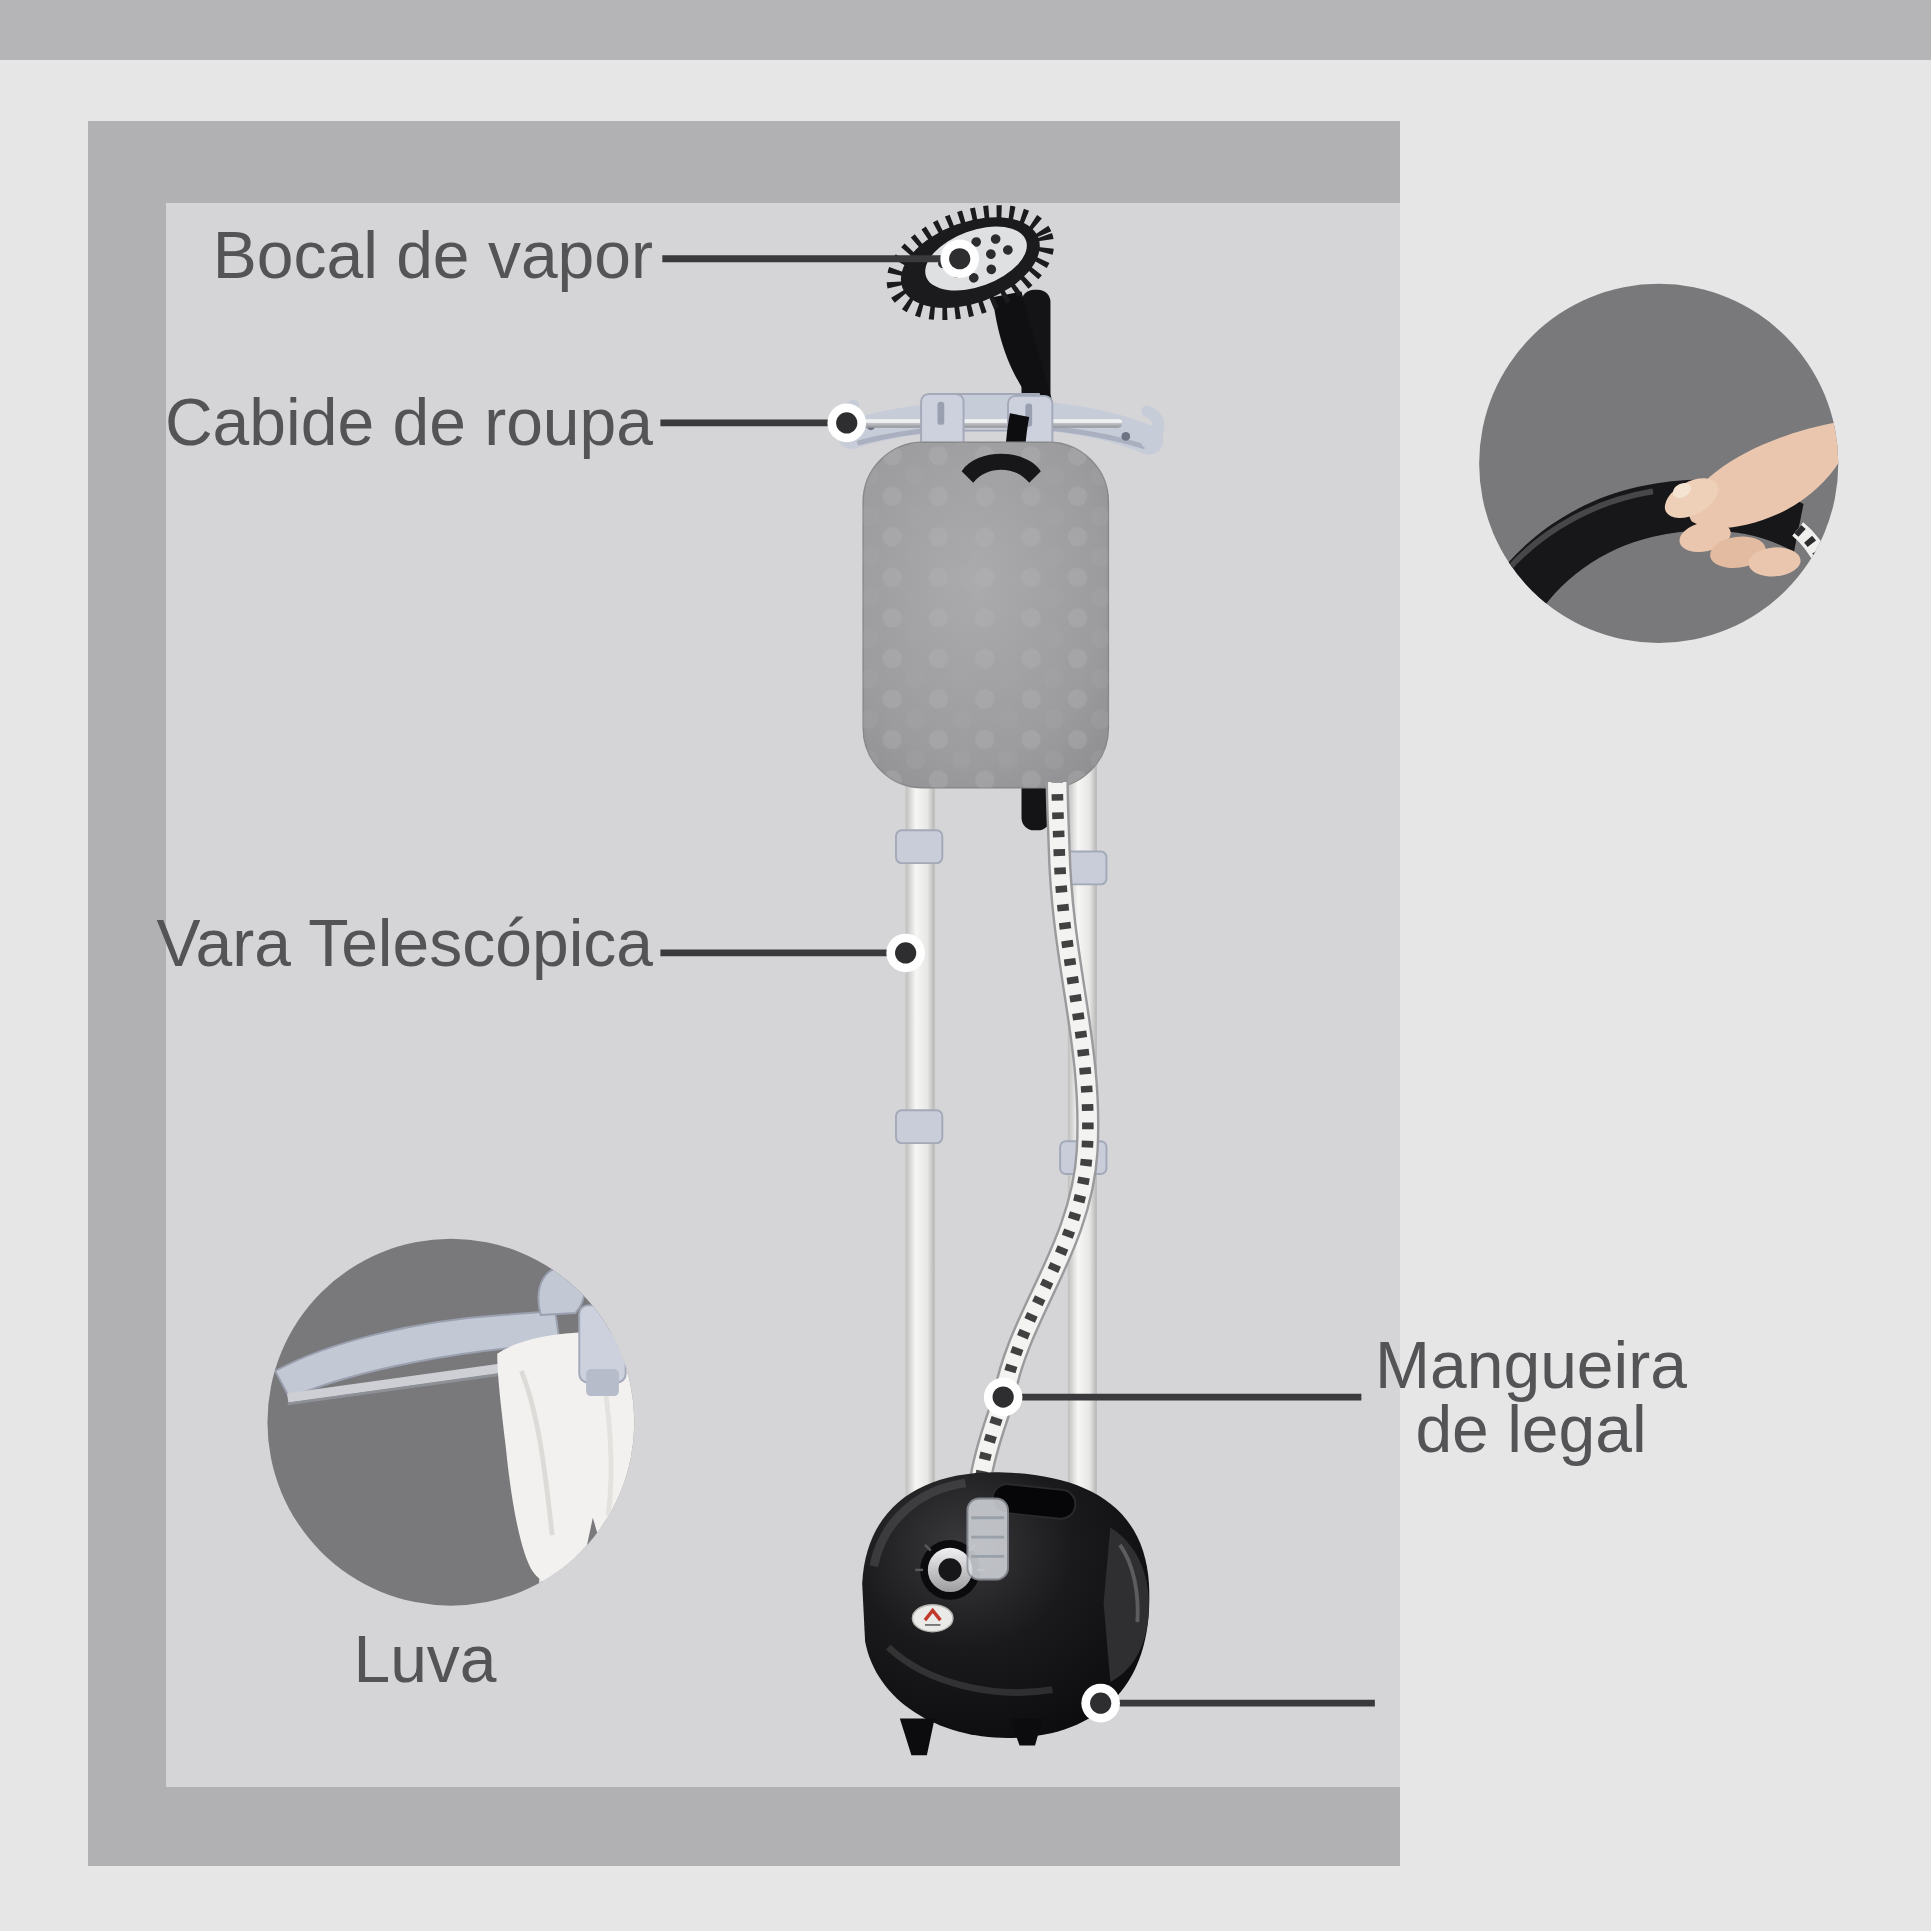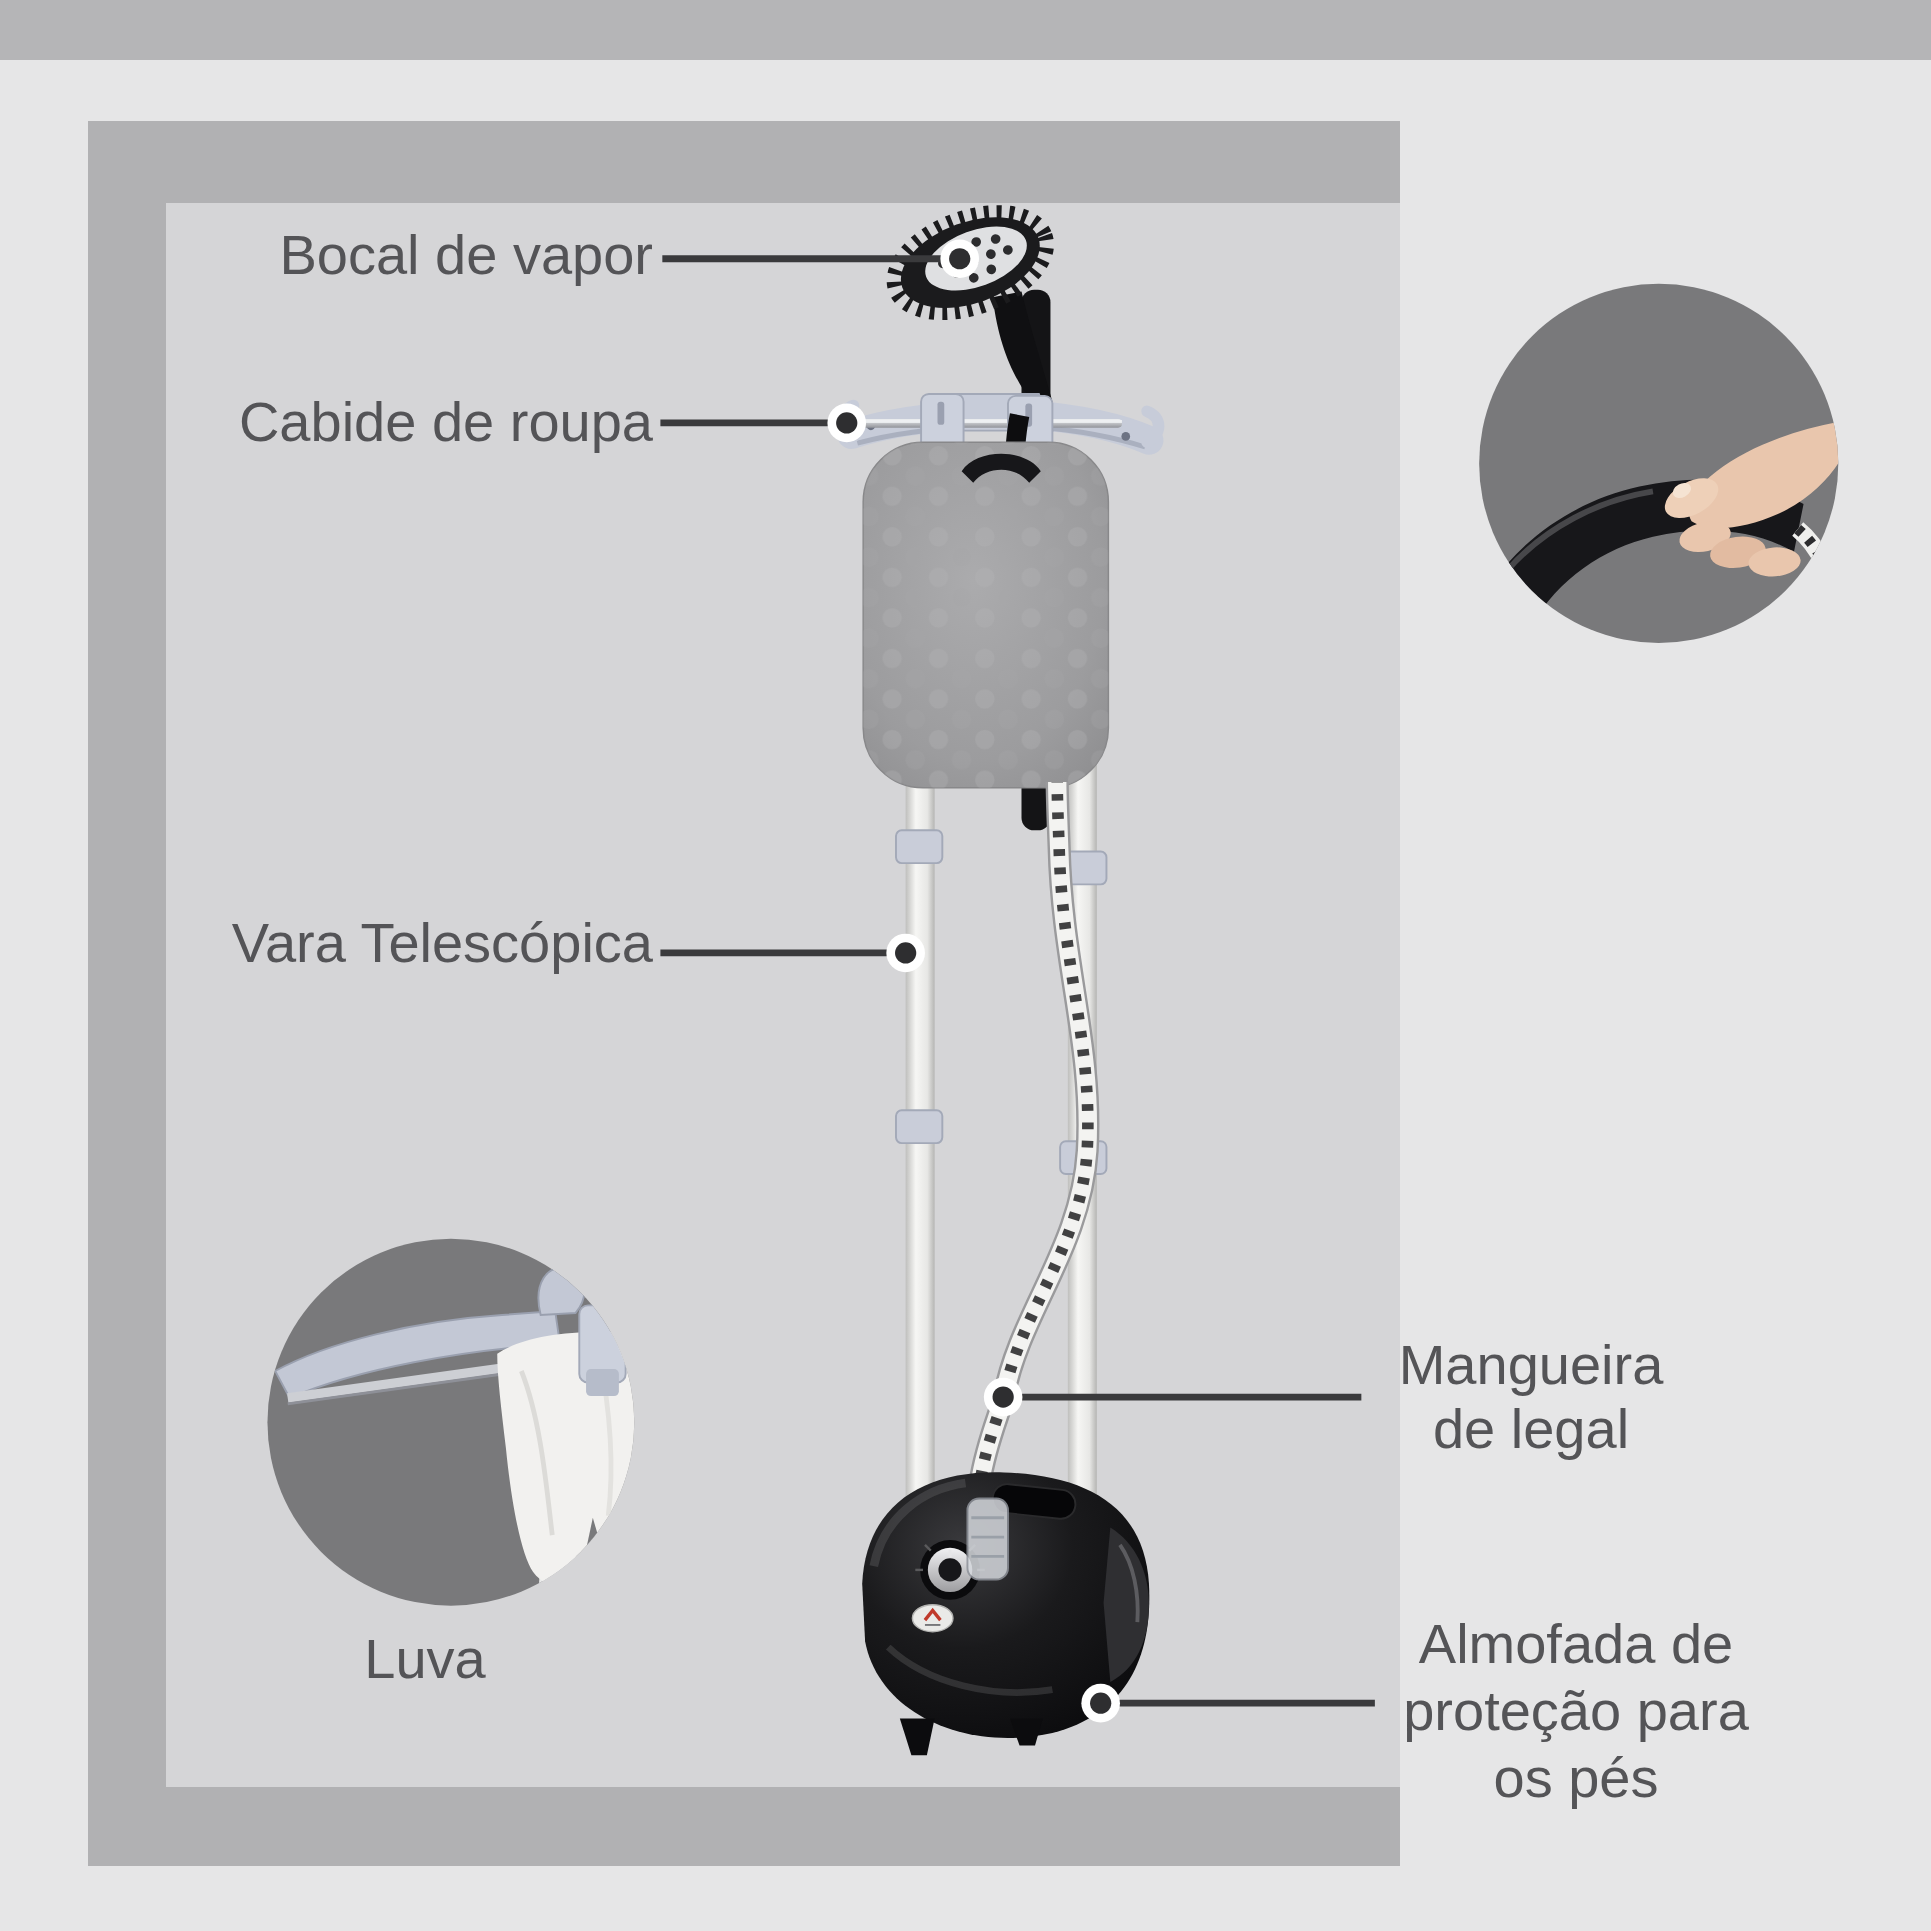--- a/index.html
+++ b/index.html
@@ -2,21 +2,21 @@
 <html><head>
 <meta charset="utf-8">
 <style>
   html,body{margin:0;padding:0;background:#e6e6e7;}
   .stage{position:relative;width:1931px;height:1931px;background:#e6e6e7;overflow:hidden;
          font-family:"Liberation Sans", sans-serif;}
   .band{position:absolute;left:0;top:0;width:1931px;height:60px;background:#b5b5b7;}
   .frame{position:absolute;left:88px;top:121px;width:1312px;height:1745px;background:#b1b1b3;}
   .panel{position:absolute;left:166px;top:203px;width:1234px;height:1584px;background:#d5d5d7;}
   svg.art{position:absolute;left:0;top:0;}
-  .lbl{position:absolute;font-size:56px;line-height:64px;color:#545457;white-space:nowrap;}
+  .lbl{position:absolute;font-size:66px;line-height:64px;color:#545457;white-space:nowrap;}
   .lbl.right{text-align:right;}
   .lbl.center{text-align:center;width:386px;}
   .lbl3{line-height:67px;}
 </style>
 </head>
 <body>
 
 <div class="stage">
 
   <div class="band"></div>
@@ -254,20 +254,15 @@
   <div class="lbl center" style="left:1466px;top:672px;">
   </div>
 
   <div class="lbl center" style="left:1338px;top:1333px;">
     <div>Mangueira</div>
     <div>de legal</div>
   </div>
 
   <div class="lbl center" style="left:232px;top:1627px;">Luva</div>
 
-  <div class="lbl center lbl3" style="left:1383px;top:1610px;">
-    <div>Almofada de</div>
-    <div>proteção para</div>
-    <div>os pés</div>
-  </div>
 
 </div>
 
 
 </body></html>

